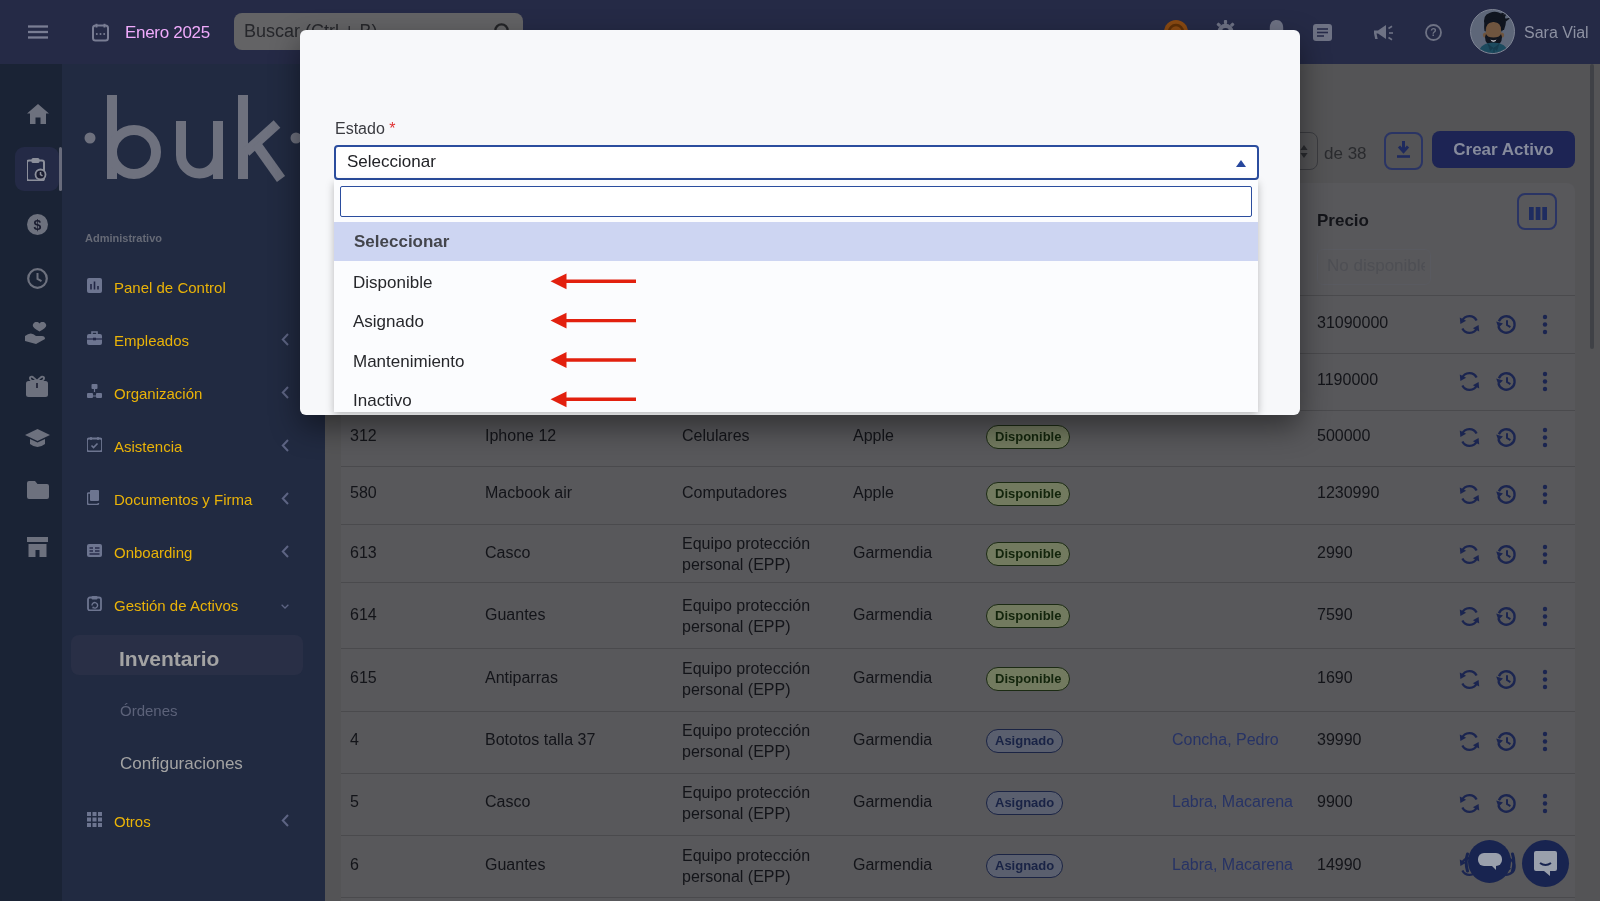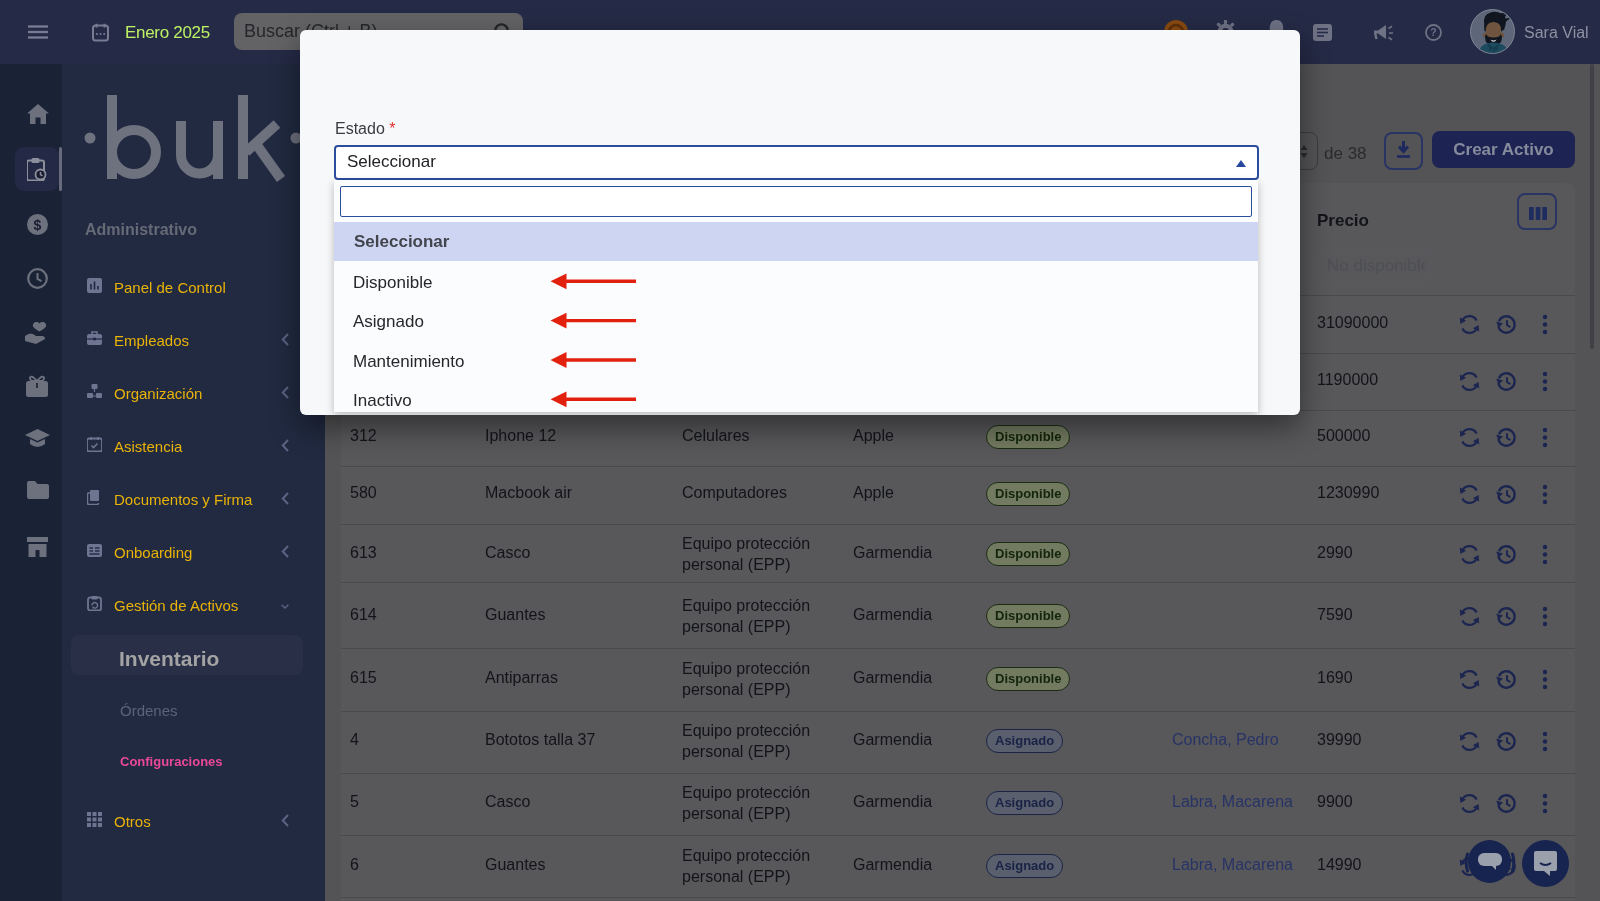--- a/index.html
+++ b/index.html
@@ -2,21 +2,21 @@
 <html><head>
 <meta charset="utf-8">
 <style>
   * { margin:0; padding:0; box-sizing:border-box; }
   html,body { width:1600px; height:901px; overflow:hidden; }
   body { font-family:"Liberation Sans", sans-serif; }
   #stage { position:relative; width:1600px; height:901px; background:#545456; overflow:hidden; }
   .abs { position:absolute; }
   
   #navbar { position:absolute; left:0; top:0; width:1600px; height:64px; background:#252a46; }
-  .nvtext { color:#bef264; }
+  .nvtext { color:#f0abfc; }
   
   #strip { position:absolute; left:0; top:64px; width:62px; height:837px; background:#1a2335; }
   
   #sidebar { position:absolute; left:62px; top:64px; width:263px; height:837px; background:#212a41; }
   .mitem { position:absolute; left:0px; width:263px; height:20px; color:#eab308; font-size:15px; }
   .mitem .lbl { position:absolute; left:52px; top:2px; }
   .chev2 { position:absolute; left:219px; top:3px; width:8px; height:13px; }
   .micon { position:absolute; left:25px; top:1px; width:15px; height:15px; }
   
   #content { position:absolute; left:325px; top:64px; width:1275px; height:837px; background:#545456; }
@@ -170,21 +170,21 @@
       <g stroke="#6e717e" stroke-width="10" fill="none">
         <path d="M112 95 V179"></path>
         <circle cx="134" cy="152" r="22"></circle>
         <path d="M181 121 V155 A18.5 18.5 0 0 0 218 155 V121"></path>
         <path d="M218 140 V179" stroke-width="10"></path>
         <path d="M243 95 V179"></path>
         <path d="M246 152 L277 124"></path>
         <path d="M256 144 L281 179"></path>
       </g>
     </svg>
-    <div class="abs" style="left:23px;top:157px;width:218px;font-size:16px;font-weight:bold;color:#666a76;">Administrativo</div>
+    <div class="abs" style="left:23px;top:168px;width:218px;font-size:11px;font-weight:bold;color:#666a76;">Administrativo</div>
     <div class="mitem" style="top:213px;">
       <svg class="micon" viewBox="0 0 15 15">
           <rect width="15" height="15" rx="2" fill="#6d7590"></rect>
           <g stroke="#212645" stroke-width="1.6">
             <line x1="4" y1="11.5" x2="4" y2="6"></line>
             <line x1="7.5" y1="11.5" x2="7.5" y2="3.5"></line>
             <line x1="11" y1="11.5" x2="11" y2="8"></line>
           </g>
         </svg>
       <span class="lbl">Panel de Control</span>
@@ -261,21 +261,21 @@
           <path d="M5.2 12.5 l0.5-2 l2 0.5z" fill="#6d7590"></path>
         </svg>
       <span class="lbl">Gestión de Activos</span>
         <svg class="chev2" style="top:5px;" viewBox="0 0 13 8" width="13" height="8">
           <path d="M1 1.2 L6.5 6.5 L12 1.2" stroke="#5d6483" stroke-width="2" fill="none"></path>
         </svg>
     </div>
     <div class="abs" style="left:9px;top:571px;width:232px;height:40px;background:#292f46;border-radius:8px;"></div>
     <div class="abs" style="left:57px;top:583px;font-size:21px;font-weight:bold;color:#a3a3a3;">Inventario</div>
     <div class="abs" style="left:58px;top:638px;font-size:15px;color:#5c6279;">Órdenes</div>
-    <div class="abs" style="left:58px;top:690px;font-size:13px;color:#ec4899;font-weight:bold;">Configuraciones</div>
+    <div class="abs" style="left:58px;top:690px;font-size:17px;color:#a3a3a3;">Configuraciones</div>
     <div class="mitem" style="top:747px;">
       <svg class="micon" viewBox="0 0 15 15">
           <g fill="#6d7590">
             <rect width="4" height="4"></rect>
             <rect x="5.5" width="4" height="4"></rect>
             <rect x="11" width="4" height="4"></rect>
             <rect y="5.5" width="4" height="4"></rect>
             <rect x="5.5" y="5.5" width="4" height="4"></rect>
             <rect x="11" y="5.5" width="4" height="4"></rect>
             <rect y="11" width="4" height="4"></rect>

